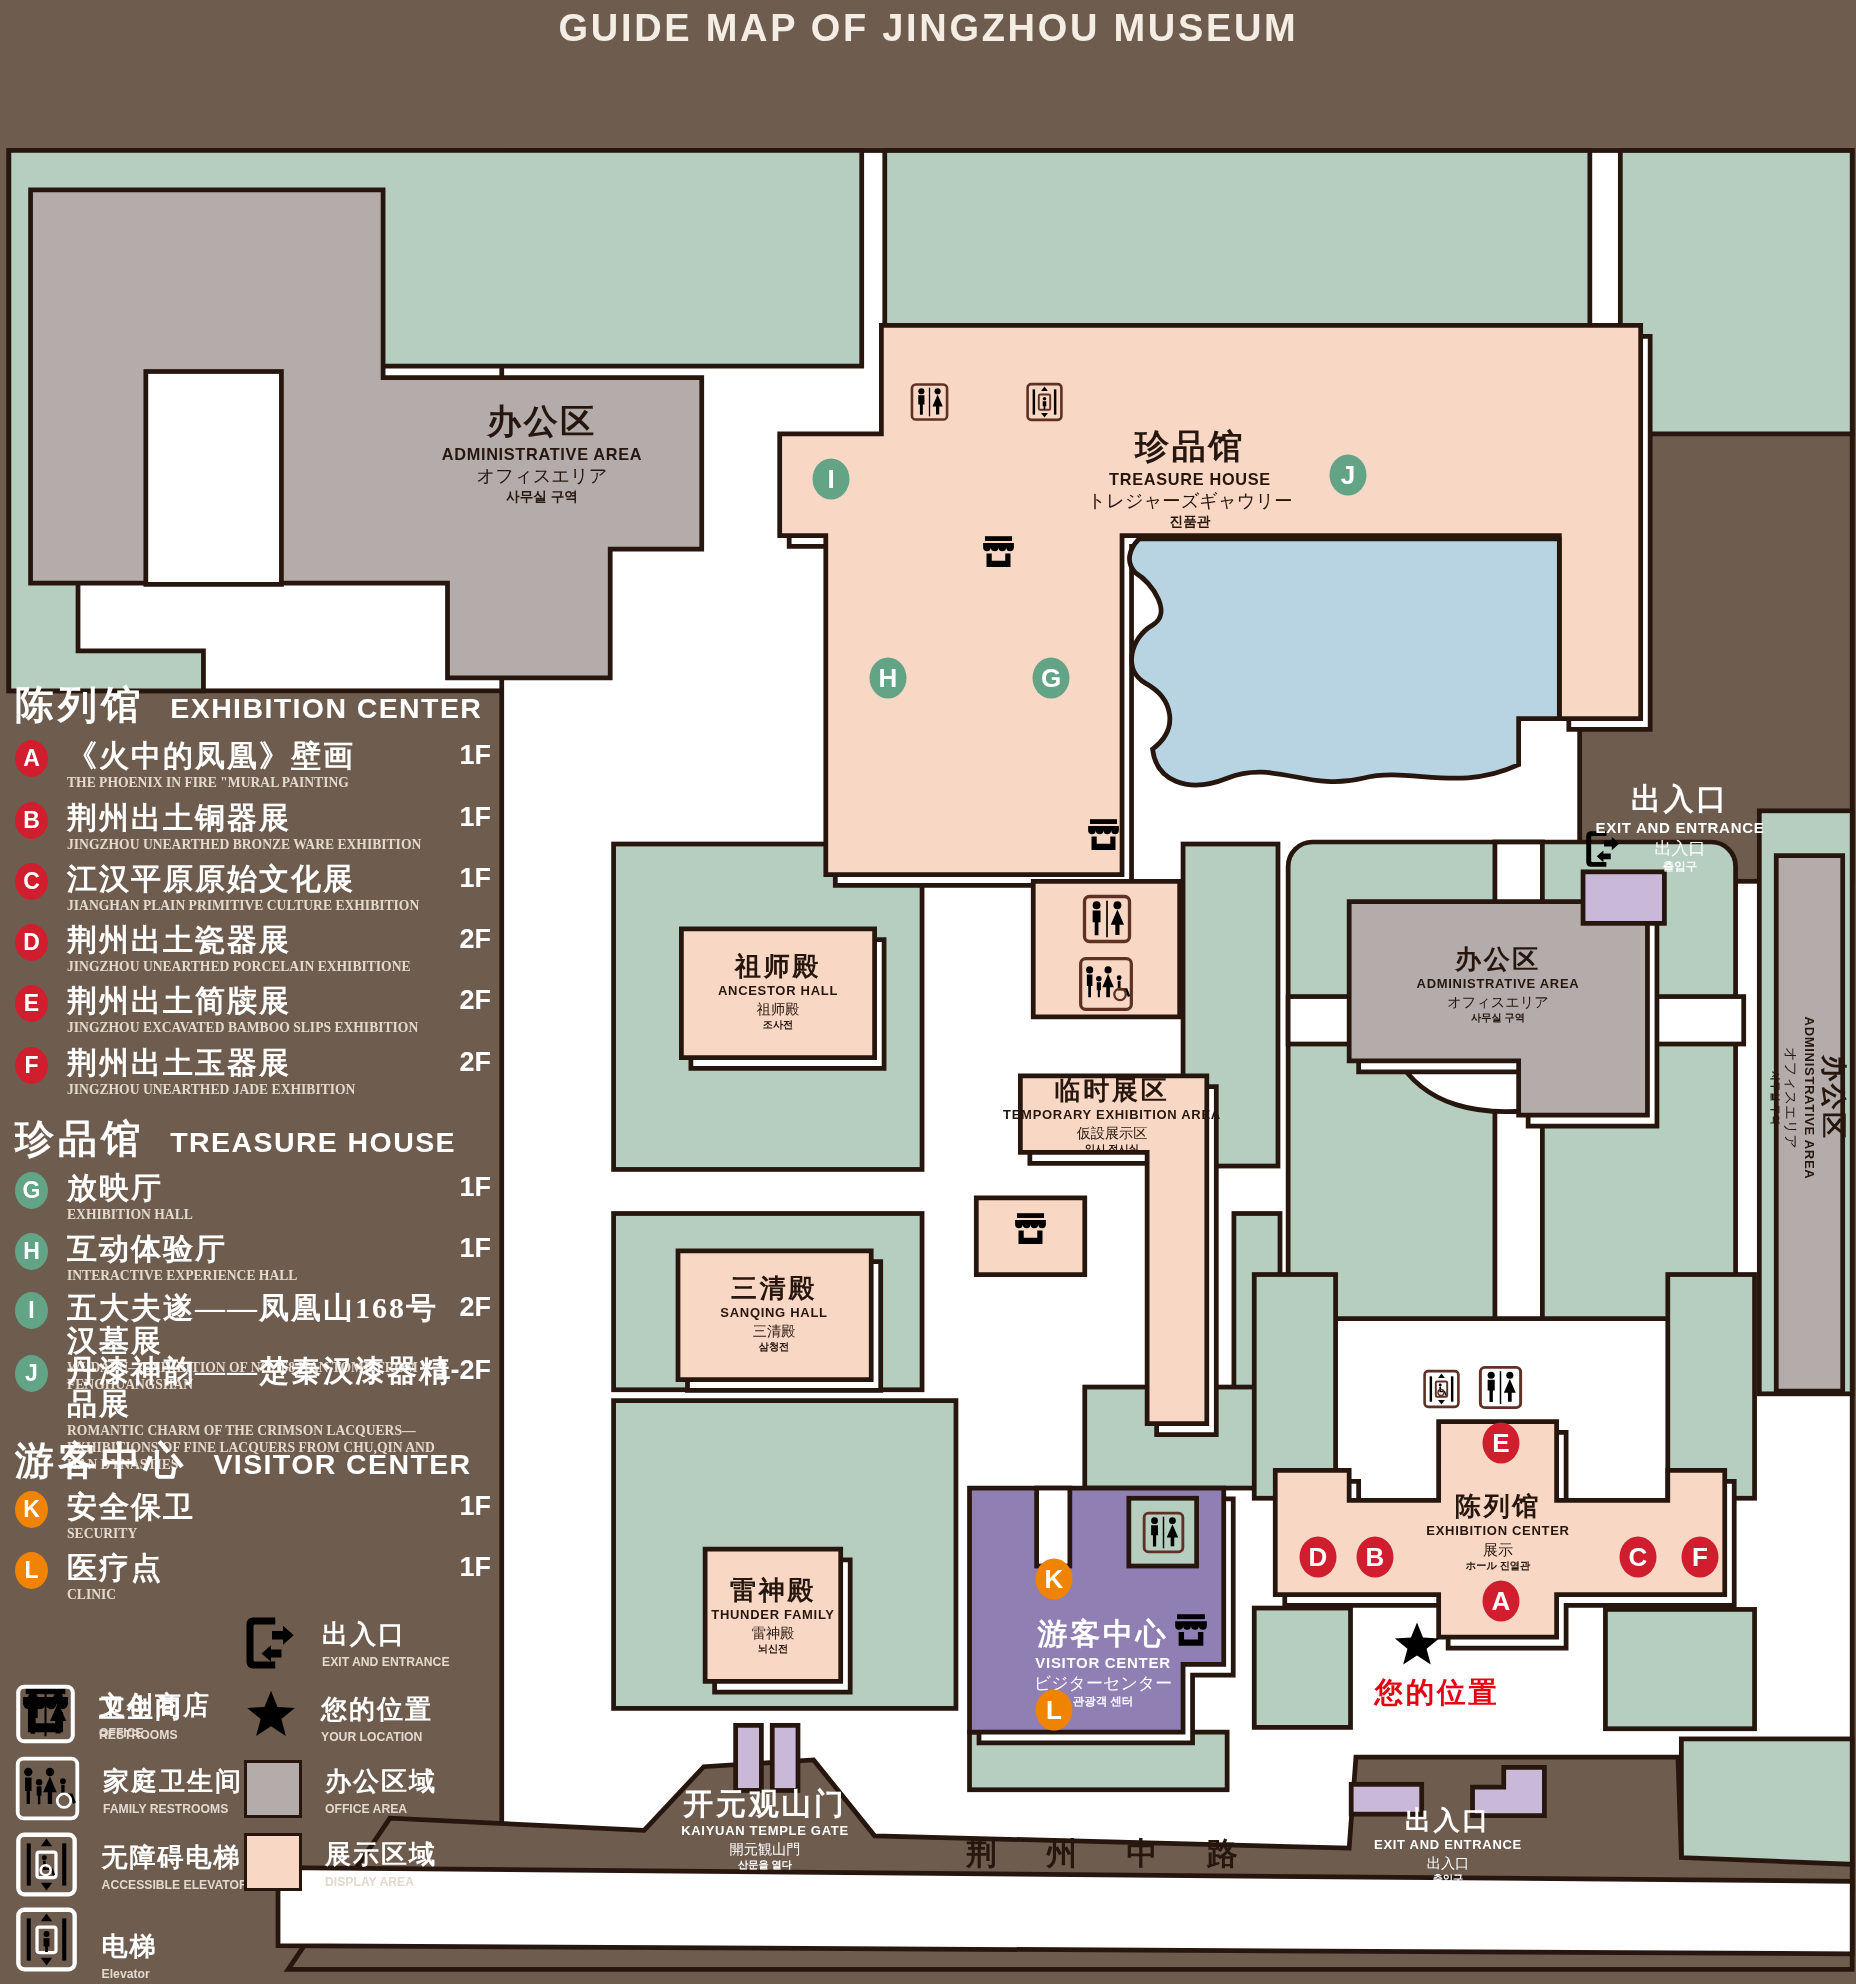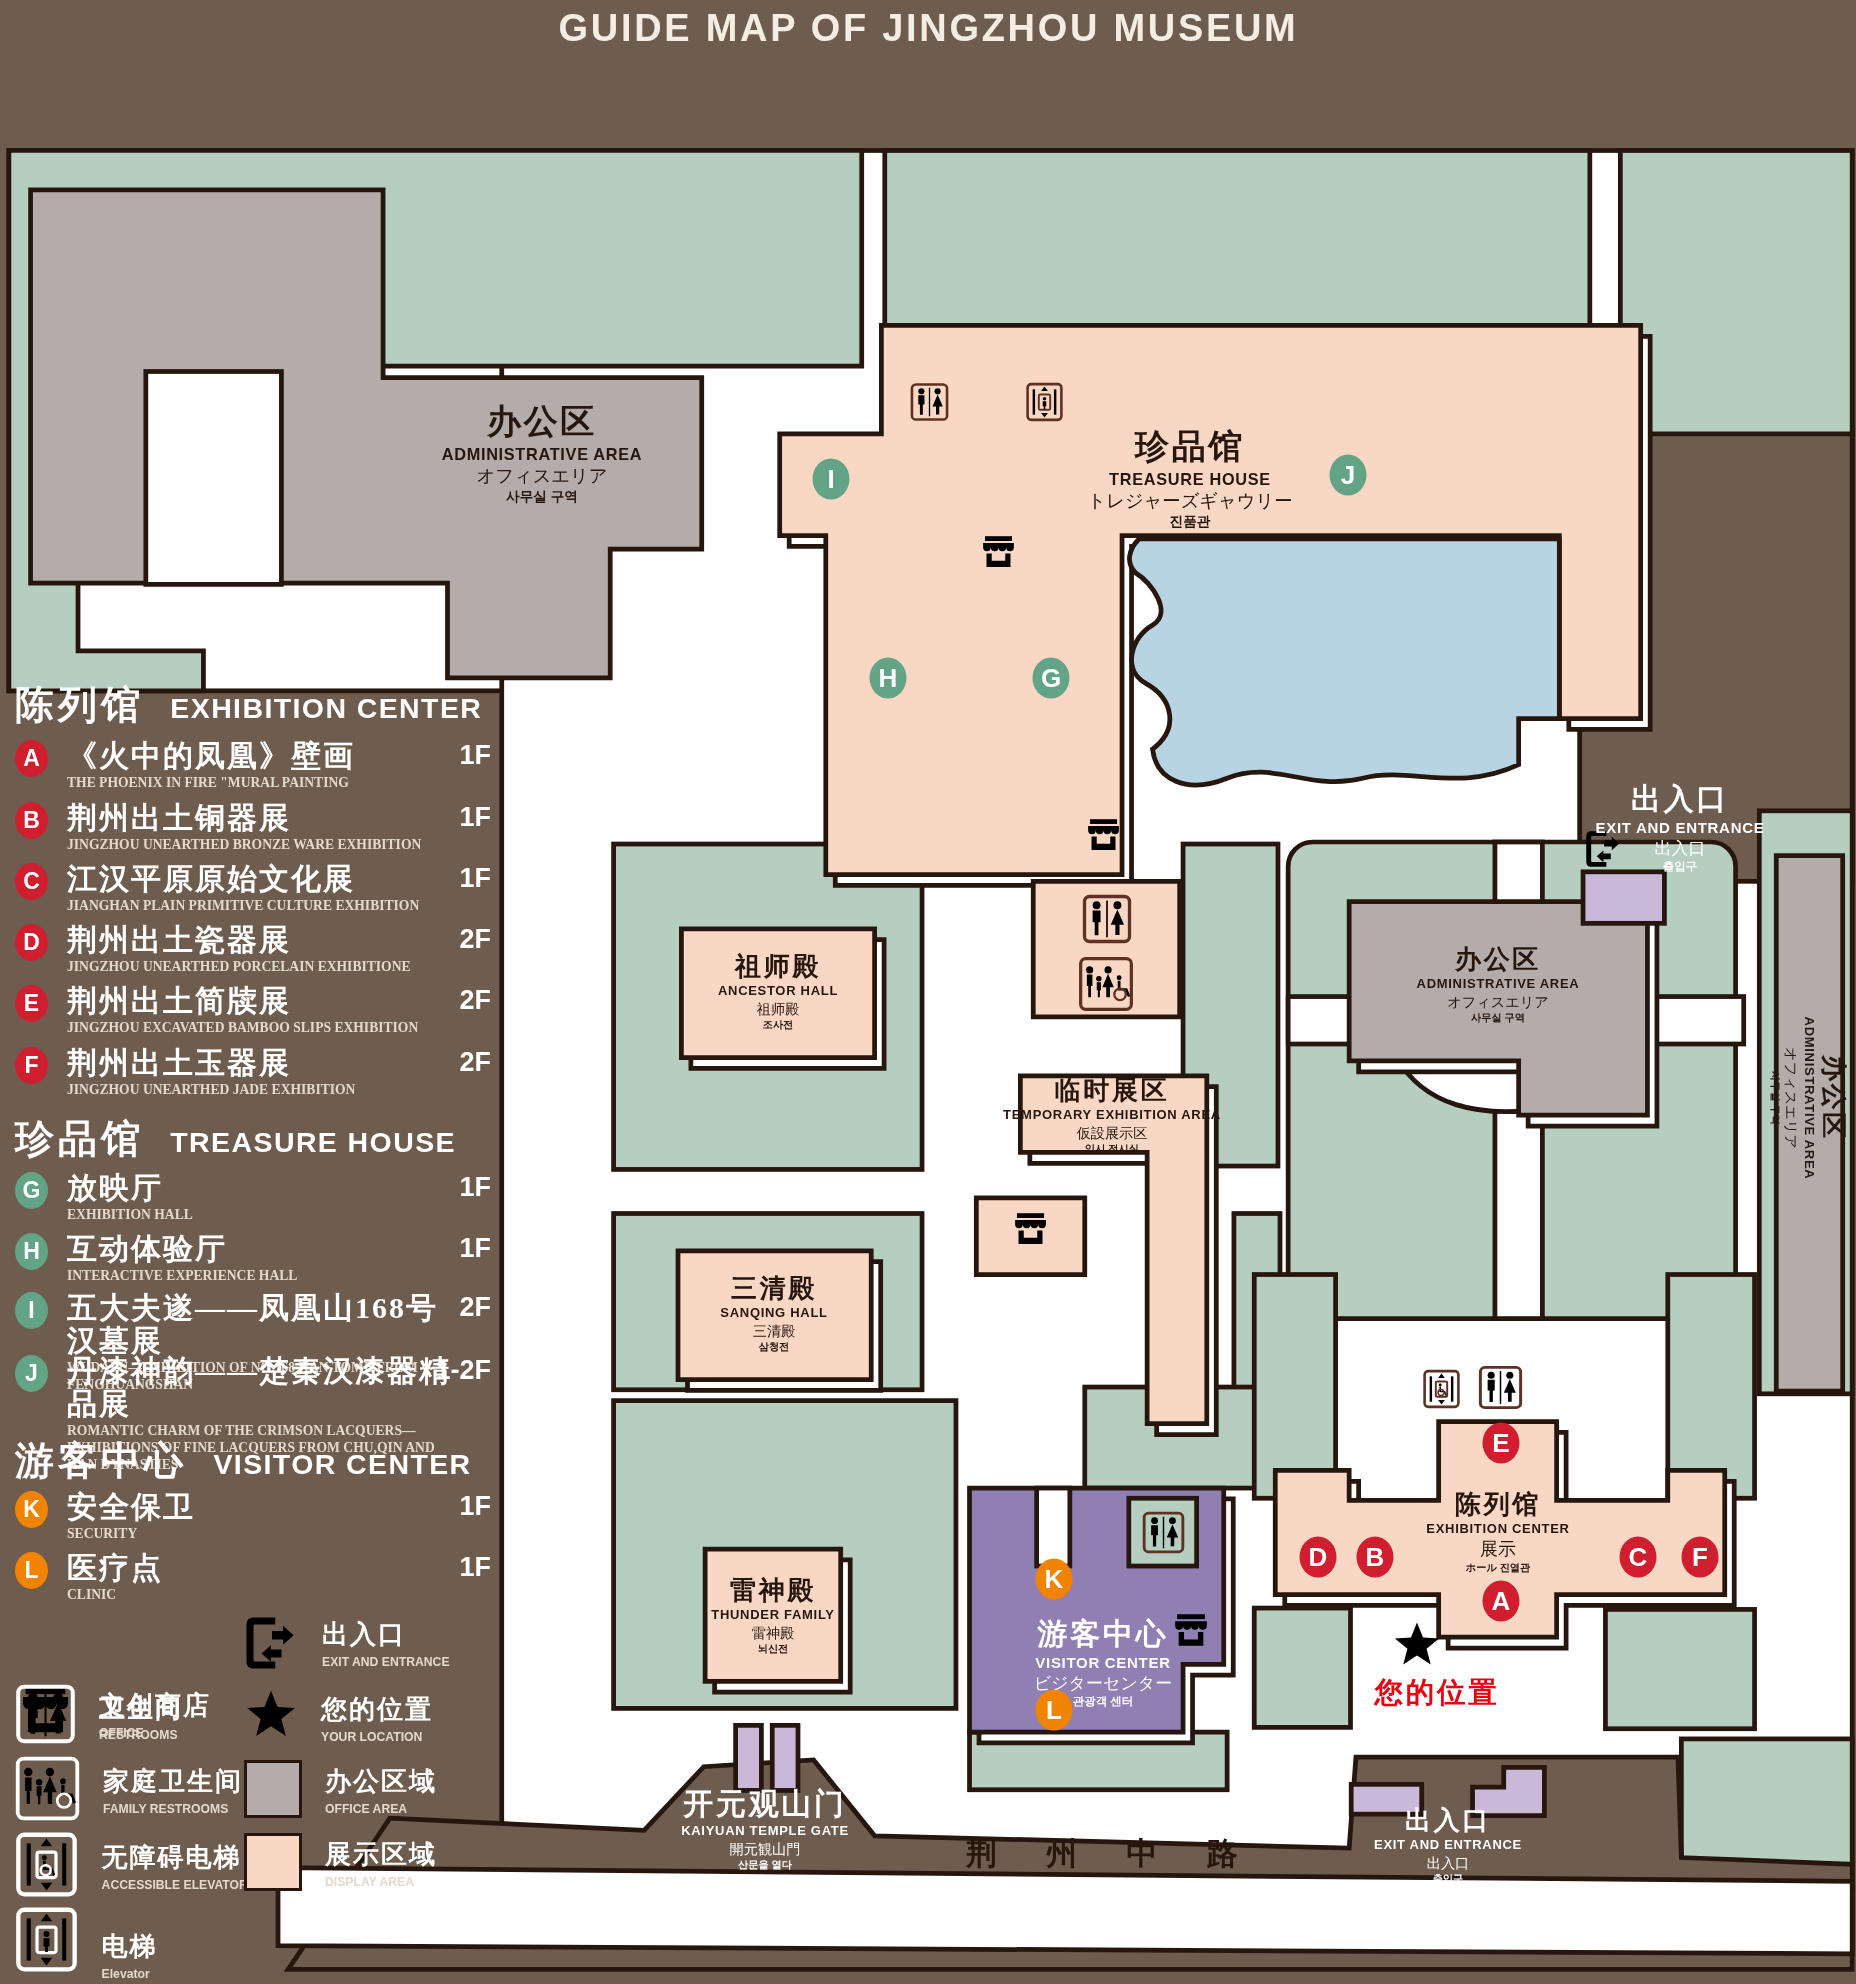--- a/index.html
+++ b/index.html
@@ -329,21 +329,21 @@
   </div>
   <div class="mlabel light" style="left:1103px;top:1662px">
     <div class="l0">游客中心</div>
       <div class="l1">VISITOR CENTER</div>
     <div class="l2">ビジターセンター</div>
       <div class="l3">관광객 센터</div>
   </div>
   <div class="mlabel sm" style="left:1498px;top:1531px">
     <div class="l0">陈列馆</div>
       <div class="l1">EXHIBITION CENTER</div>
-    <div class="l2" style="font-size:18px">展示</div>
+    <div class="l2" style="font-size:15px">展示</div>
     <div class="l3">ホール 진열관</div>
   </div>
   <div class="mlabel light sm" style="left:765px;top:1828px">
     <div class="l0" style="font-size:30px">开元观山门</div>
       <div class="l1">KAIYUAN TEMPLE GATE</div>
     <div class="l2">開元観山門</div>
       <div class="l3">산문을 열다</div>
   </div>
   <div class="mlabel light sm" style="left:1448px;top:1845px">
     <div class="l0">出入口</div>

